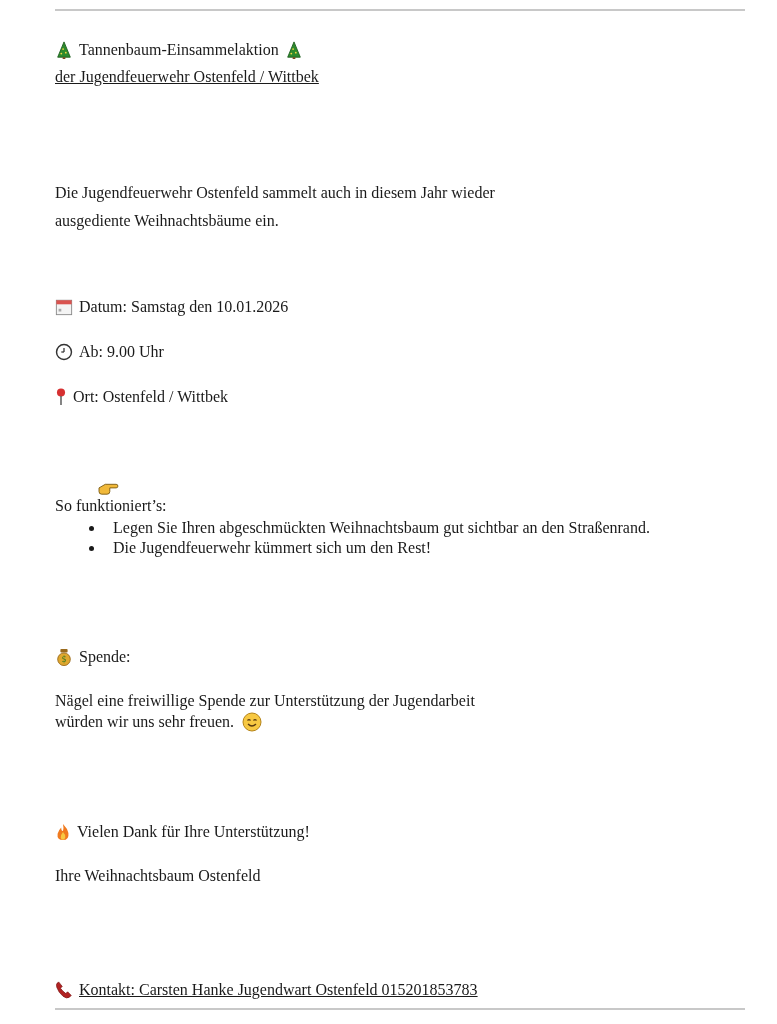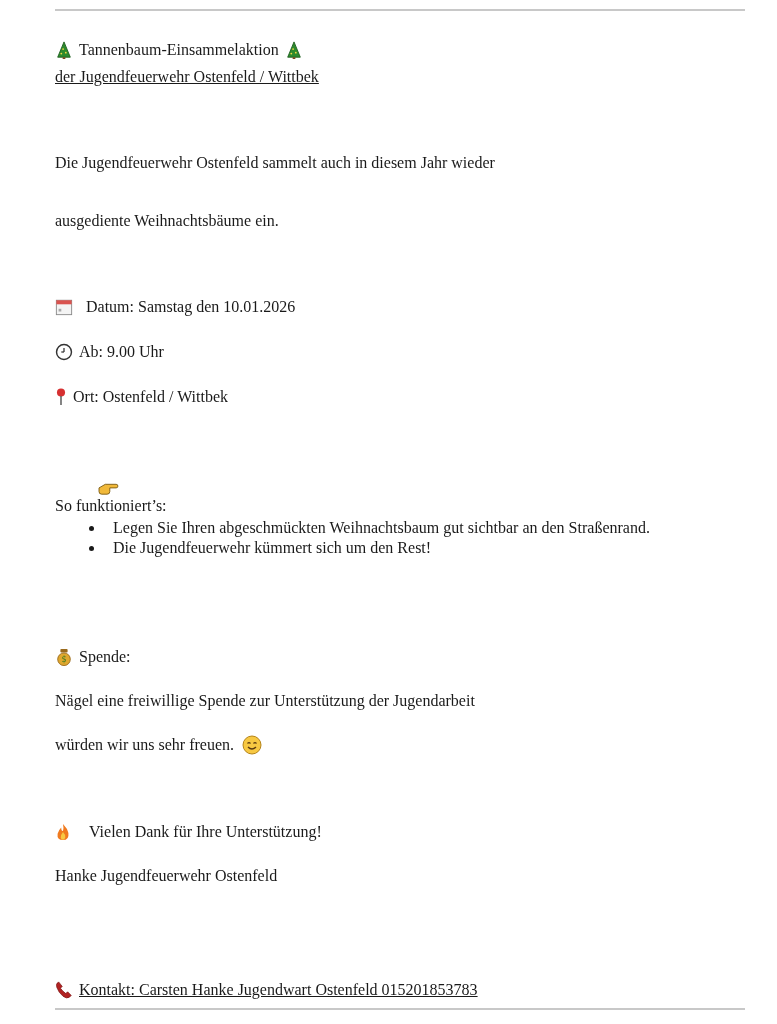--- a/index.html
+++ b/index.html
@@ -91,24 +91,24 @@
         <circle cx="9" cy="9" r="1" fill="#f5d742"></circle>
         <circle cx="12" cy="13" r="1" fill="#f5d742"></circle>
         <circle cx="7" cy="14" r="1" fill="#f5d742"></circle>
         <rect x="8.5" y="18" width="3" height="2" fill="#7a4a1e"></rect>
       </svg>
   </span>
 </div>
 
 <div class="line" style="top:67px;text-decoration:underline;">der Jugendfeuerwehr Ostenfeld / Wittbek</div>
 
-<div class="line" style="top:153px;">Die Jugendfeuerwehr Ostenfeld sammelt auch in diesem Jahr wieder</div>
+<div class="line" style="top:183px;">Die Jugendfeuerwehr Ostenfeld sammelt auch in diesem Jahr wieder</div>
 <div class="line" style="top:211px;">ausgediente Weihnachtsbäume ein.</div>
 
-<div class="line" style="top:297px;gap:7px;">
+<div class="line" style="top:297px;">
   <span class="icon">
     <svg viewBox="0 0 20 20">
         <rect x="1.5" y="2.5" width="17" height="16" fill="#f4f4f4" stroke="#888" stroke-width="1"></rect>
         <rect x="1.5" y="2.5" width="17" height="4.5" fill="#d9534f"></rect>
         <rect x="4" y="12" width="3" height="3" fill="#aaa"></rect>
       </svg>
   </span>
   <span>Datum: Samstag den 10.01.2026</span>
 </div>
 
@@ -153,43 +153,43 @@
         <rect x="6" y="1" width="8" height="4" rx="1" fill="#9a6a1c"></rect>
         <circle cx="10" cy="12.5" r="7" fill="#e0a82e" stroke="#9a6a1c" stroke-width="1"></circle>
         <text x="10" y="16" font-size="9" text-anchor="middle" fill="#3c7a1e" font-family="DejaVu Sans, sans-serif">$</text>
       </svg>
   </span>
   <span>Spende:</span>
 </div>
 
 <div class="line" style="top:691px;">Nägel eine freiwillige Spende zur Unterstützung der Jugendarbeit</div>
 
-<div class="line" style="top:735px;">
+<div class="line" style="top:712px;">
   <span>würden wir uns sehr freuen.</span>
   <span class="icon after" style="width:20px;height:20px;margin-left:8px;">
     <svg viewBox="0 0 20 20">
         <circle cx="10" cy="10" r="9" fill="#f7c842" stroke="#b5841a" stroke-width="1"></circle>
         <path d="M5.5 8.5 Q7 6.8 8.5 8.5" stroke="#5a3a10" stroke-width="1.2" fill="none"></path>
         <path d="M11.5 8.5 Q13 6.8 14.5 8.5" stroke="#5a3a10" stroke-width="1.2" fill="none"></path>
         <path d="M6 12 Q10 16 14 12" stroke="#5a3a10" stroke-width="1.3" fill="none"></path>
       </svg>
   </span>
 </div>
 
-<div class="line" style="top:822px;gap:12px;">
+<div class="line" style="top:822px;">
   <span class="icon" style="width:16px;">
     <svg viewBox="0 0 16 20">
         <path d="M8 1 Q13 6 14 11 Q15 19 8 19 Q1 19 2 12 Q3 8 6 5 Q6 9 8 9 Q9 5 8 1 Z" fill="#f07a1f"></path>
         <path d="M8 10 Q11 13 10.5 16 Q10 18.5 8 18.5 Q5.5 18.5 5.5 16 Q5.5 13 8 10 Z" fill="#f7c842"></path>
       </svg>
   </span>
   <span>Vielen Dank für Ihre Unterstützung!</span>
 </div>
 
-<div class="line" style="top:866px;">Hanke Jugendfeuerwehr Ostenfeld</div>
+<div class="line" style="top:866px;">Ihre Weihnachtsbaum Ostenfeld</div>
 
 <div class="line" style="top:980px;text-decoration:underline;">
   <span class="icon">
     <svg viewBox="0 0 20 20">
         <path d="M3 2 Q1 3 2 7 Q4 13 9 17 Q13 20 16 18 L18 16 L14 12 L12 14 Q8 11 6 8 L8 6 L4 1 Z" fill="#b22222" stroke="#7a1010" stroke-width="0.8"></path>
       </svg>
   </span>
   <span>Kontakt: Carsten Hanke Jugendwart Ostenfeld 015201853783</span>
 </div>
 

